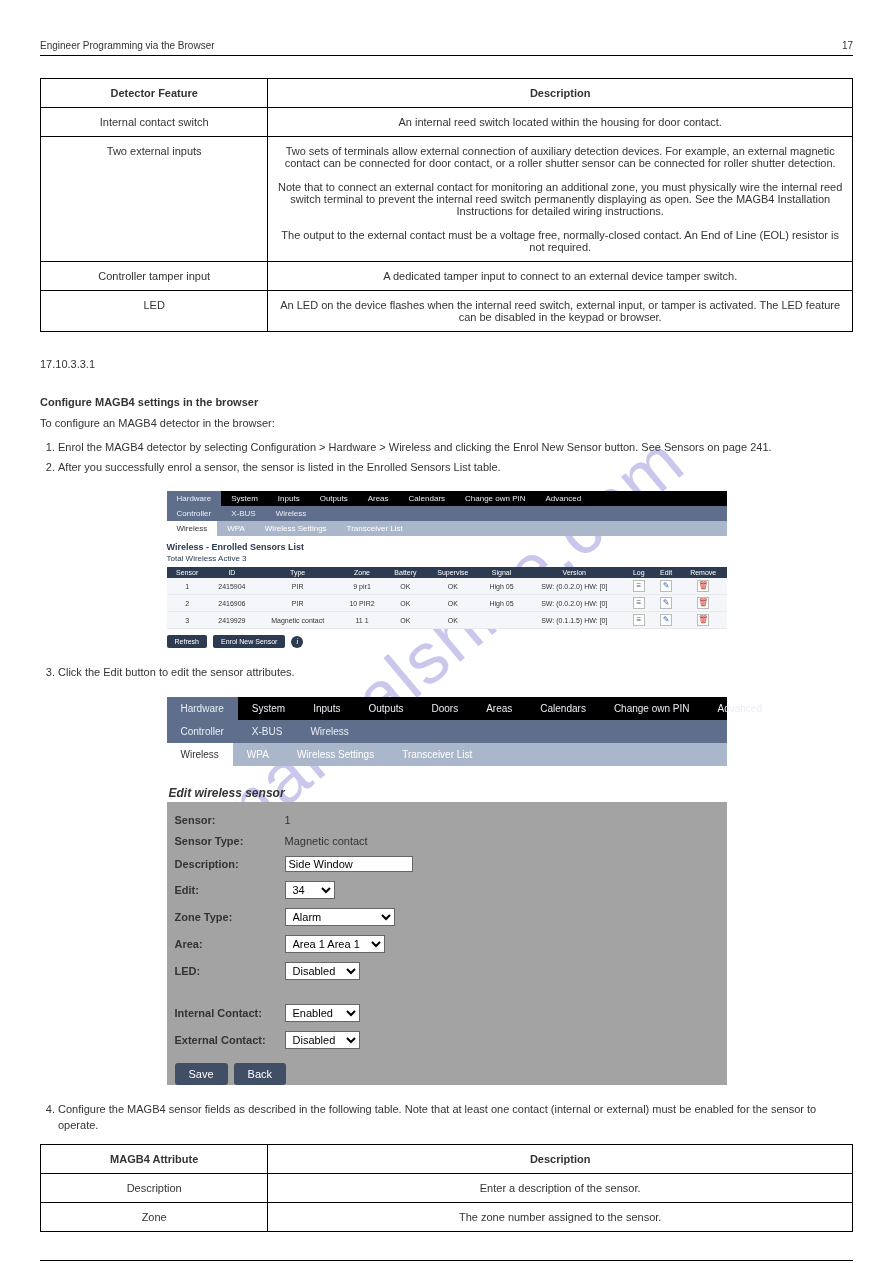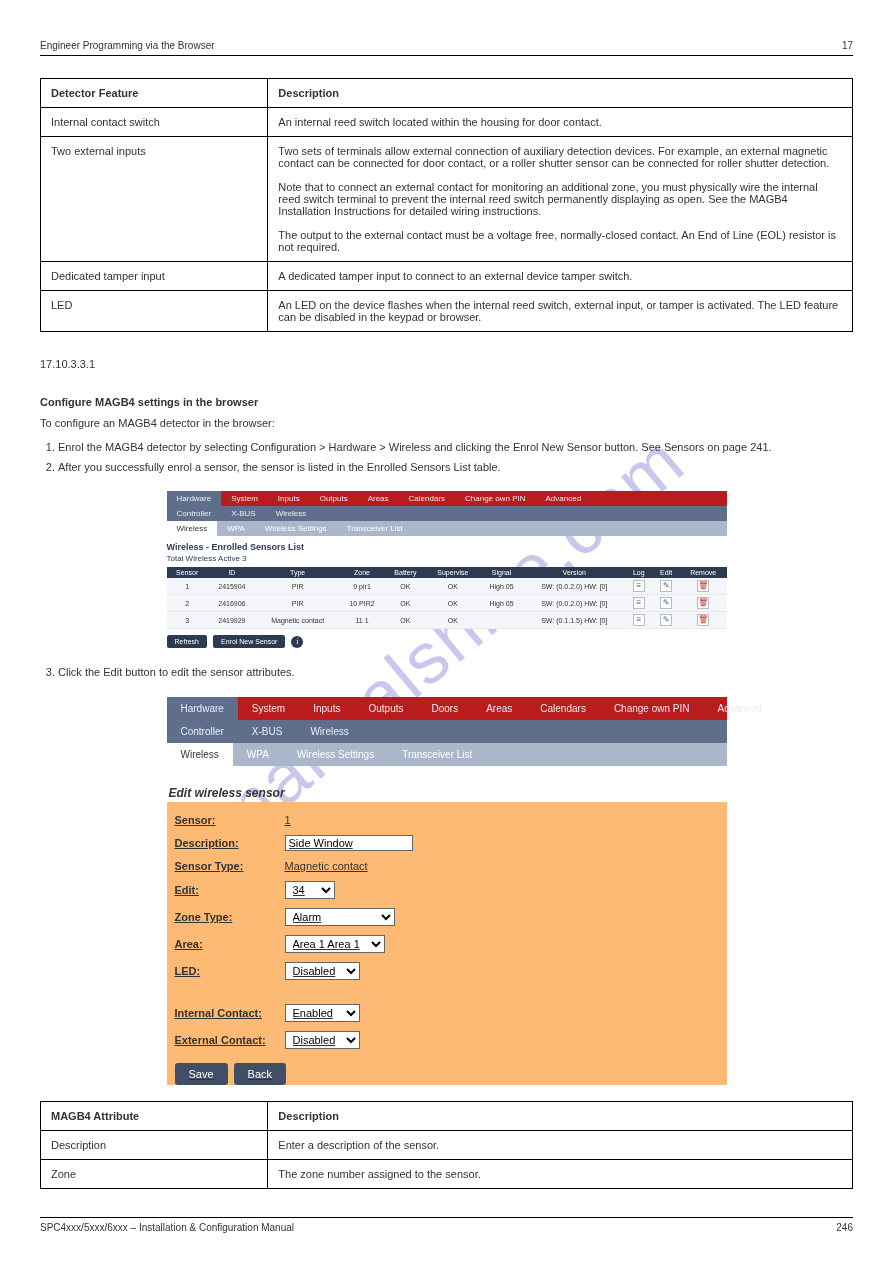--- a/index.html
+++ b/index.html
@@ -30,23 +30,23 @@
 
   
   table.desc {
     width: 100%;
     border: 1px solid #000;
     border-collapse: collapse;
     font-size: 11px;
   }
   table.desc th, table.desc td {
     border: 1px solid #000;
-    padding: 8px 10px;
+    padding: 8px 4px;
     vertical-align: top;
-    text-align: left;
+    text-align: center;
   }
   table.desc th {
     font-weight: bold;
     background: #fff;
   }
   table.desc tr.head-row th { font-weight: bold; }
 
   
   .section-num {
     font-size: 11px;
@@ -72,21 +72,21 @@
     width: 560px;
     font-size: 8px;
     color: #333;
   }
   
   .nav-row {
     display: flex;
     background: #2c3a52;
     color: #e9edf5;
   }
-  .nav-row.dark { background: #b91c1c; }
+  .nav-row.dark { background: #000000; }
   .nav-row.mid  { background: #5f6f8b; }
   .nav-row.light{ background: #aab6ca; color: #fff; }
   .nav-item {
     padding: 3px 10px;
     font-size: 8px;
     white-space: nowrap;
   }
   .nav-item.active { background: #5f6f8b; }
   .nav-row.light .nav-item.active {
     background: #fff;
@@ -167,22 +167,21 @@
   .app-box.wide .nav-item { padding: 6px 14px; font-size: 10px; }
   .edit-title {
     font-style: italic;
     font-weight: bold;
     font-size: 12px;
     padding: 20px 0 2px 2px;
   }
   .form-area {
     padding: 12px 8px 0 8px;
     font-size: 11px;
-    background: #fdba74;
-    text-decoration: underline;
+    background: #a3a3a3;
   }
   .form-row {
     display: flex;
     align-items: center;
     margin-bottom: 9px;
   }
   .form-row .lbl {
     width: 110px;
     font-weight: bold;
   }
@@ -266,21 +265,21 @@
     </tr>
     <tr>
       <td>Two external inputs</td>
       <td style="white-space:pre-line">Two sets of terminals allow external connection of auxiliary detection devices. For example, an external magnetic contact can be connected for door contact, or a roller shutter sensor can be connected for roller shutter detection.
 
 Note that to connect an external contact for monitoring an additional zone, you must physically wire the internal reed switch terminal to prevent the internal reed switch permanently displaying as open. See the MAGB4 Installation Instructions for detailed wiring instructions.
 
 The output to the external contact must be a voltage free, normally-closed contact. An End of Line (EOL) resistor is not required.</td>
     </tr>
     <tr>
-      <td>Dedicated tamper input</td>
+      <td>Controller tamper input</td>
       <td>A dedicated tamper input to connect to an external device tamper switch.</td>
     </tr>
     <tr>
       <td>LED</td>
       <td>An LED on the device flashes when the internal reed switch, external input, or tamper is activated. The LED feature can be disabled in the keypad or browser.</td>
     </tr>
   </tbody>
     </table>
 
   <div class="section-num">17.10.3.3.1</div>
@@ -412,26 +411,26 @@
     </div>
 
     <div class="edit-title">Edit wireless sensor</div>
 
     <div class="form-area">
       <div class="form-row">
         <span class="lbl">Sensor:</span>
         <span class="val-text">1</span>
       </div>
       <div class="form-row">
+        <span class="lbl">Sensor Type:</span>
+        <span class="val-text">Magnetic contact</span>
+      </div>
+      <div class="form-row">
         <span class="lbl">Description:</span>
         <input type="text" style="width: 120px;" value="Side Window">
-      </div>
-      <div class="form-row">
-        <span class="lbl">Sensor Type:</span>
-        <span class="val-text">Magnetic contact</span>
       </div>
       <div class="form-row">
         <span class="lbl">Edit:</span>
         <select style="width:50px"><option>34</option></select>
       </div>
       <div class="form-row">
         <span class="lbl">Zone Type:</span>
         <select style="width:110px"><option>Alarm</option></select>
       </div>
       <div class="form-row">
@@ -451,20 +450,23 @@
         <select style="width:75px"><option>Disabled</option></select>
       </div>
 
       <div class="action-btns">
         <button>Save</button>
         <button>Back</button>
       </div>
     </div>
   </div>
 
+  <ol class="body-list" start="4">
+    <li>Configure the MAGB4 sensor fields as described in the following table. Note that at least one contact (internal or external) must be enabled for the sensor to operate.</li>
+  </ol>
 
   <table class="desc" style="margin-top:10px">
     <tbody>
         <tr class="head-row">
       <th style="width:28%">MAGB4 Attribute</th>
       <th>Description</th>
     </tr>
     <tr>
       <td>Description</td>
       <td>Enter a description of the sensor.</td>

